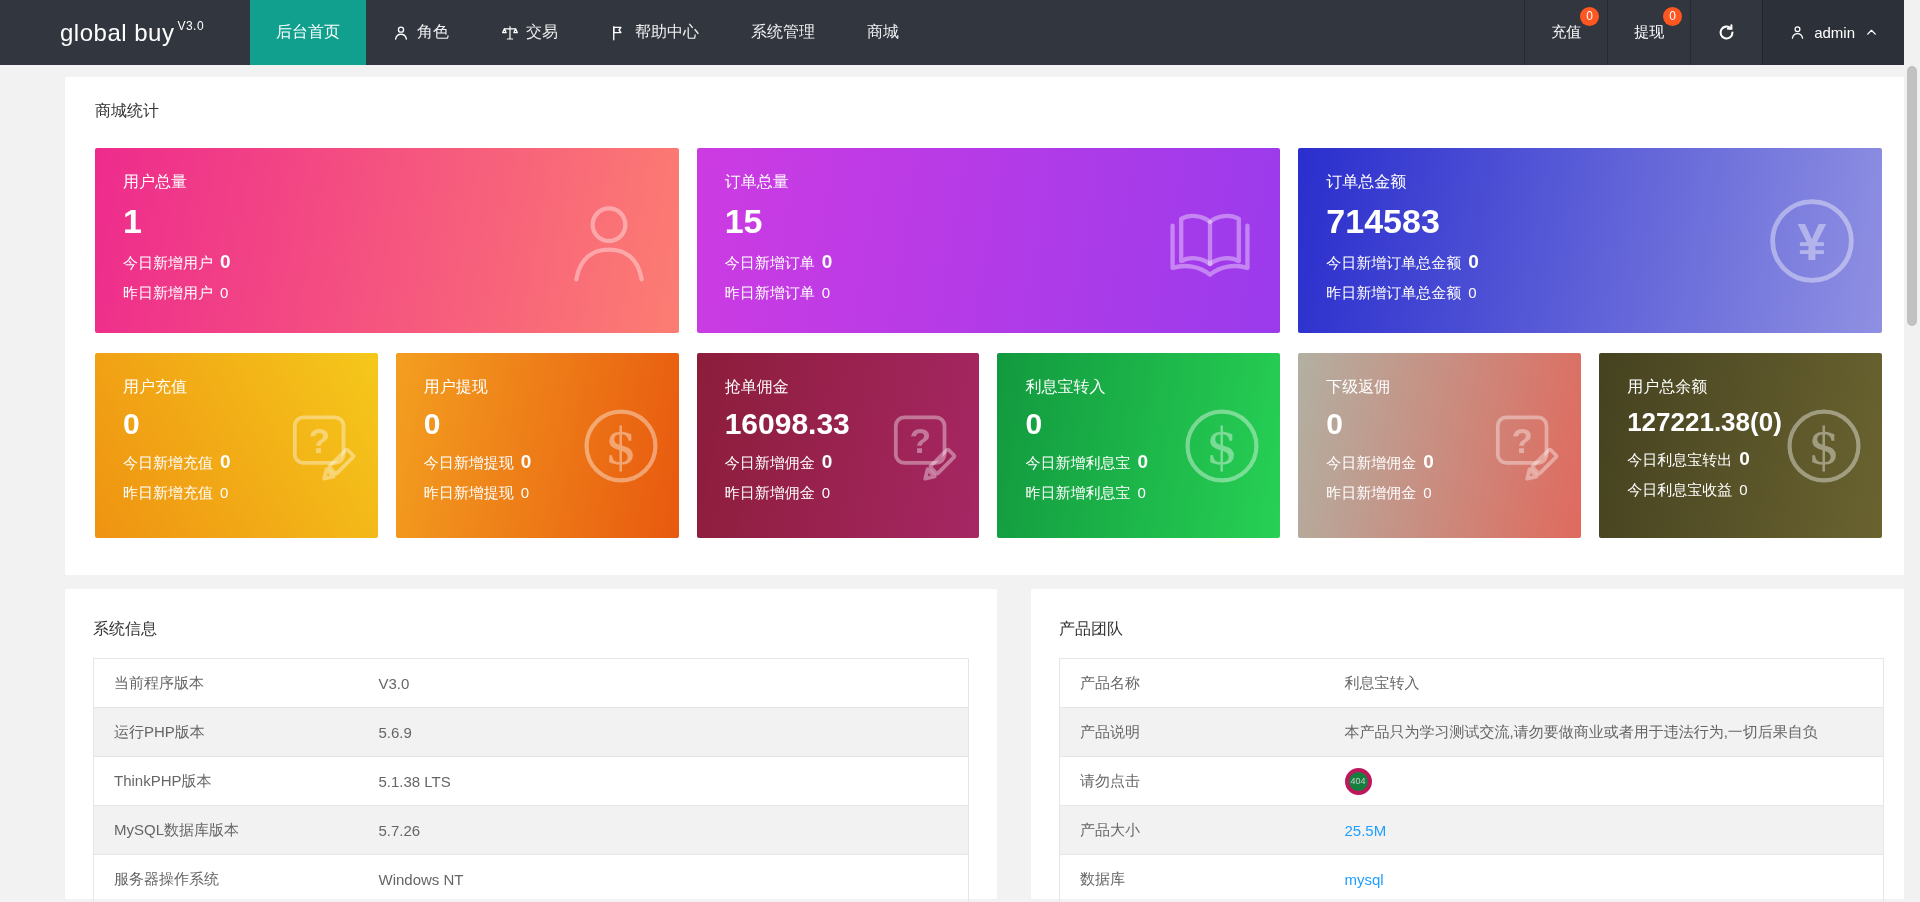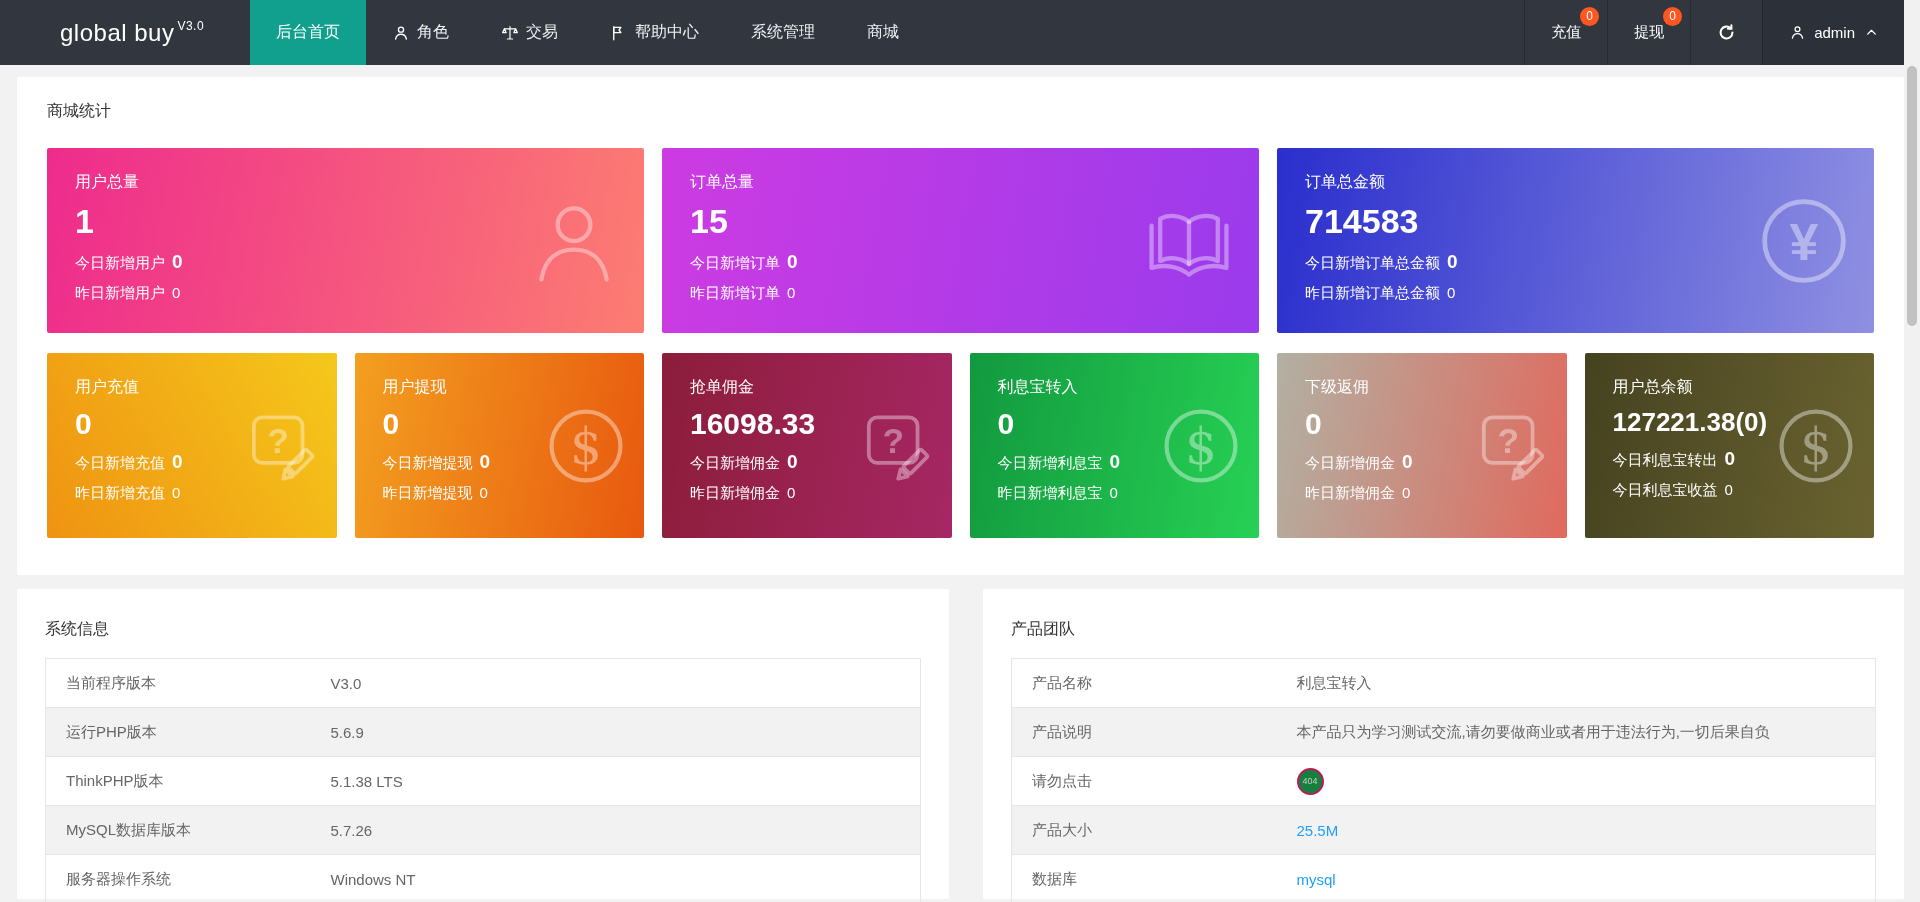--- a/index.html
+++ b/index.html
@@ -32,21 +32,21 @@
   }
   .badge {
     position:absolute; top:7px; right:8px; min-width:19px; height:19px;
     background:#ff5722; color:#fff; font-size:12px; line-height:19px;
     text-align:center; border-radius:10px; padding:0 5px;
   }
   .nav-user { background:rgba(0,0,0,.10); gap:8px; }
   .nav-user .mi { width:17px; height:17px; }
   .caret { width:13px; height:13px; margin-left:2px; }
   
-  .main { padding:12px 16px 0 17px; }
+  .main { padding:12px 8px 0 17px;margin-left:48px; }
   .panel { background:#fff; border-radius:2px; }
   .panel h2 { font-size:16px; font-weight:400; color:#333; }
   .stats-panel { padding:24px 30px 37px 30px; }
   .stats-panel h2 { margin-bottom:26px; }
   .cards-row { display:flex; gap:18px; }
   .cards-row + .cards-row { margin-top:20px; }
   .card {
     position:relative; height:185px; flex:1; color:#fff;
     padding:24px 20px 0 28px; overflow:hidden; border-radius:2px;
   }
@@ -71,21 +71,21 @@
   table.info { width:100%; border-collapse:collapse; border:1px solid #e6e6e6; }
   table.info tr { height:49px; border-bottom:1px solid #e6e6e6; }
   table.info tr:nth-child(even) { background:#f2f2f2; }
   table.info td { font-size:15px; color:#666; vertical-align:middle; }
   td.lbl { width:285px; padding-left:20px; color:#555; }
   td.val { padding-right:12px; }
   a.link { color:#1e9fff; text-decoration:none; }
   .badge-404 {
     display:inline-flex; align-items:center; justify-content:center;
     width:27px; height:27px; border-radius:50%;
-    background:#15803d; border:2px solid #be185d;
+    background:#15803d; border:4px solid #be185d;
     color:#ccc; font-size:9px;
   }
   
   .scrollbar { position:absolute; top:0; right:0; width:16px; height:902px; background:#f1f1f1; }
   .scroll-thumb { position:absolute; top:66px; left:3px; width:10px; height:260px; background:#c1c1c1; border-radius:5px; }
   svg { display:block; width:100%; height:100%; }
 </style>
 </head>
 <body>
 

